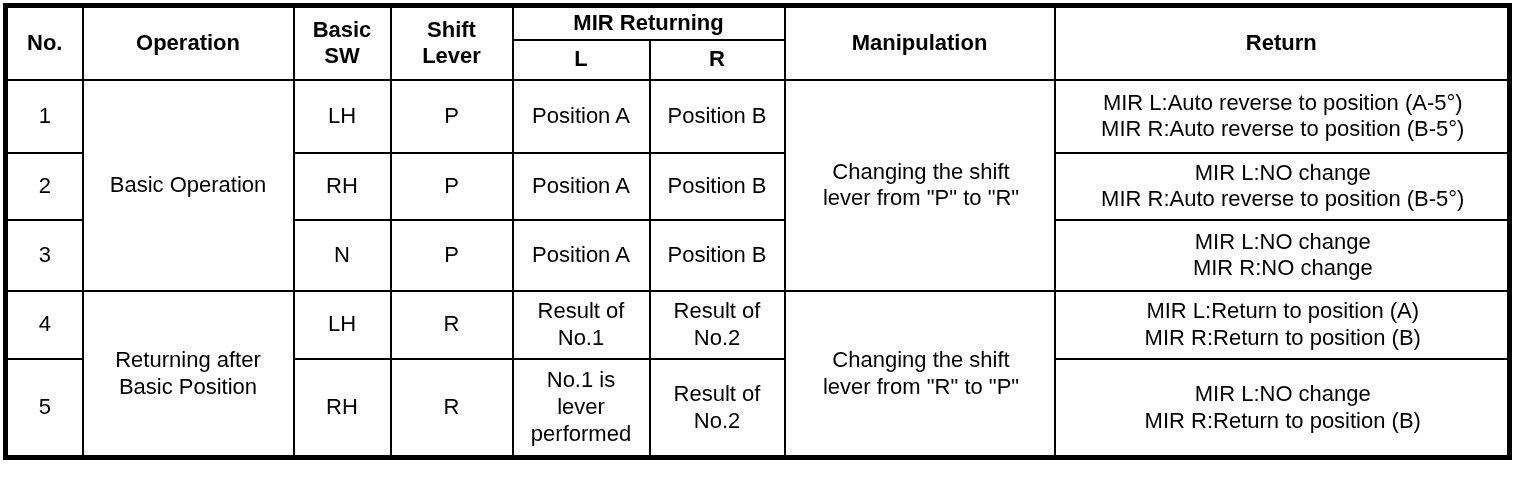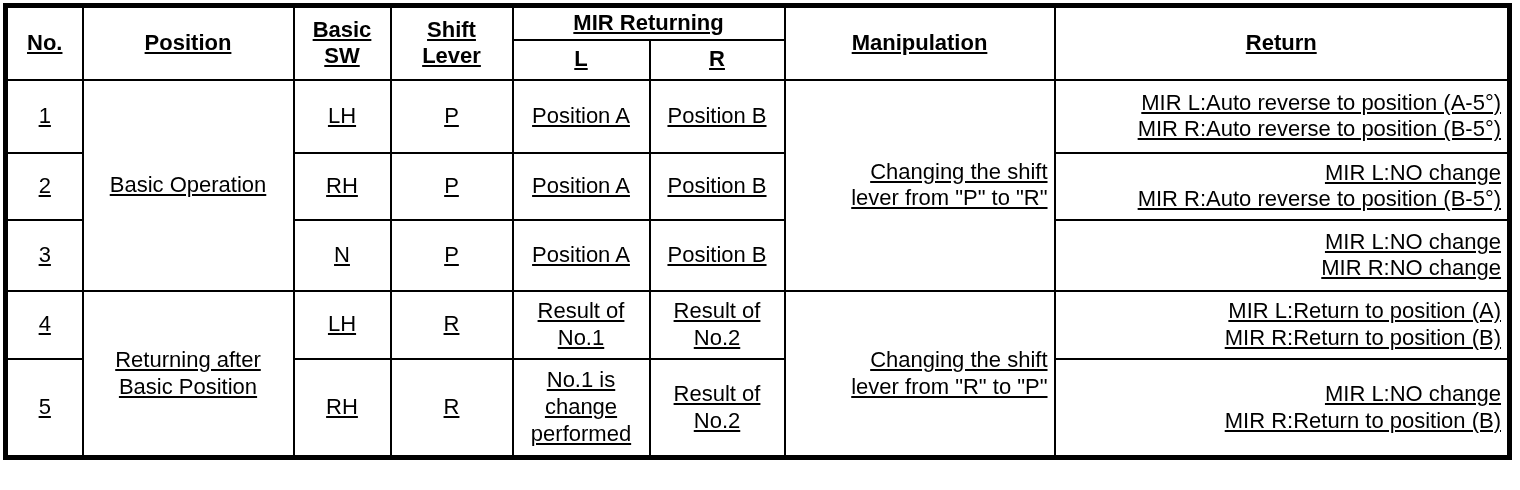--- a/index.html
+++ b/index.html
@@ -8,21 +8,20 @@
     background: #ffffff;
     width: 1520px;
     height: 490px;
     overflow: hidden;
     font-family: "Liberation Sans", sans-serif;
   }
   .table-wrap {
     position: absolute;
     left: 3px;
     top: 3px;
-    text-decoration: underline;
   }
   table {
     border-collapse: collapse;
     table-layout: fixed;
     width: 1509px;
     border: 5px solid #000;
   }
   th, td {
     border: 2px solid #000;
     font-size: 22px;
@@ -31,21 +30,21 @@
     vertical-align: middle;
     white-space: pre-line;
     line-height: 1.22;
     padding: 2px 4px;
     overflow: hidden;
   }
   th {
     font-weight: bold;
   }
   td.left, th.left {
-    text-align: right;
+    text-align: center;
     padding-left: 9px;
     padding-right: 6px;
   }
   thead tr.hdr-top    { height: 30px; }
   thead tr.hdr-sub    { height: 40px; }
   tbody tr.row-1 { height: 73px; }
   tbody tr.row-2 { height: 67px; }
   tbody tr.row-3 { height: 71px; }
   tbody tr.row-4 { height: 68px; }
   tbody tr.row-5 { height: 99px; }
@@ -61,21 +60,21 @@
       <col style="width:97px">
       <col style="width:122px">
       <col style="width:137px">
       <col style="width:135px">
       <col style="width:270px">
       <col style="width:455px">
     </colgroup>
     <thead>
       <tr class="hdr-top">
         <th rowspan="2">No.</th>
-        <th rowspan="2">Position</th>
+        <th rowspan="2">Operation</th>
         <th rowspan="2">Basic
 SW</th>
         <th rowspan="2">Shift
 Lever</th>
         <th colspan="2">MIR Returning</th>
         <th rowspan="2">Manipulation</th>
         <th rowspan="2">Return</th>
       </tr>
       <tr class="hdr-sub">
         <th>L</th>
@@ -126,21 +125,21 @@
         <td rowspan="2" class="left">Changing the shift
 lever from "R" to "P"</td>
         <td class="left">MIR L:Return to position (A)
 MIR R:Return to position (B)</td>
       </tr>
       <tr class="row-5">
         <td>5</td>
         <td>RH</td>
         <td>R</td>
         <td>No.1 is
-change
+lever
 performed</td>
         <td>Result of
 No.2</td>
         <td class="left">MIR L:NO change
 MIR R:Return to position (B)</td>
       </tr>
     </tbody>
   </table>
 </div>
 

